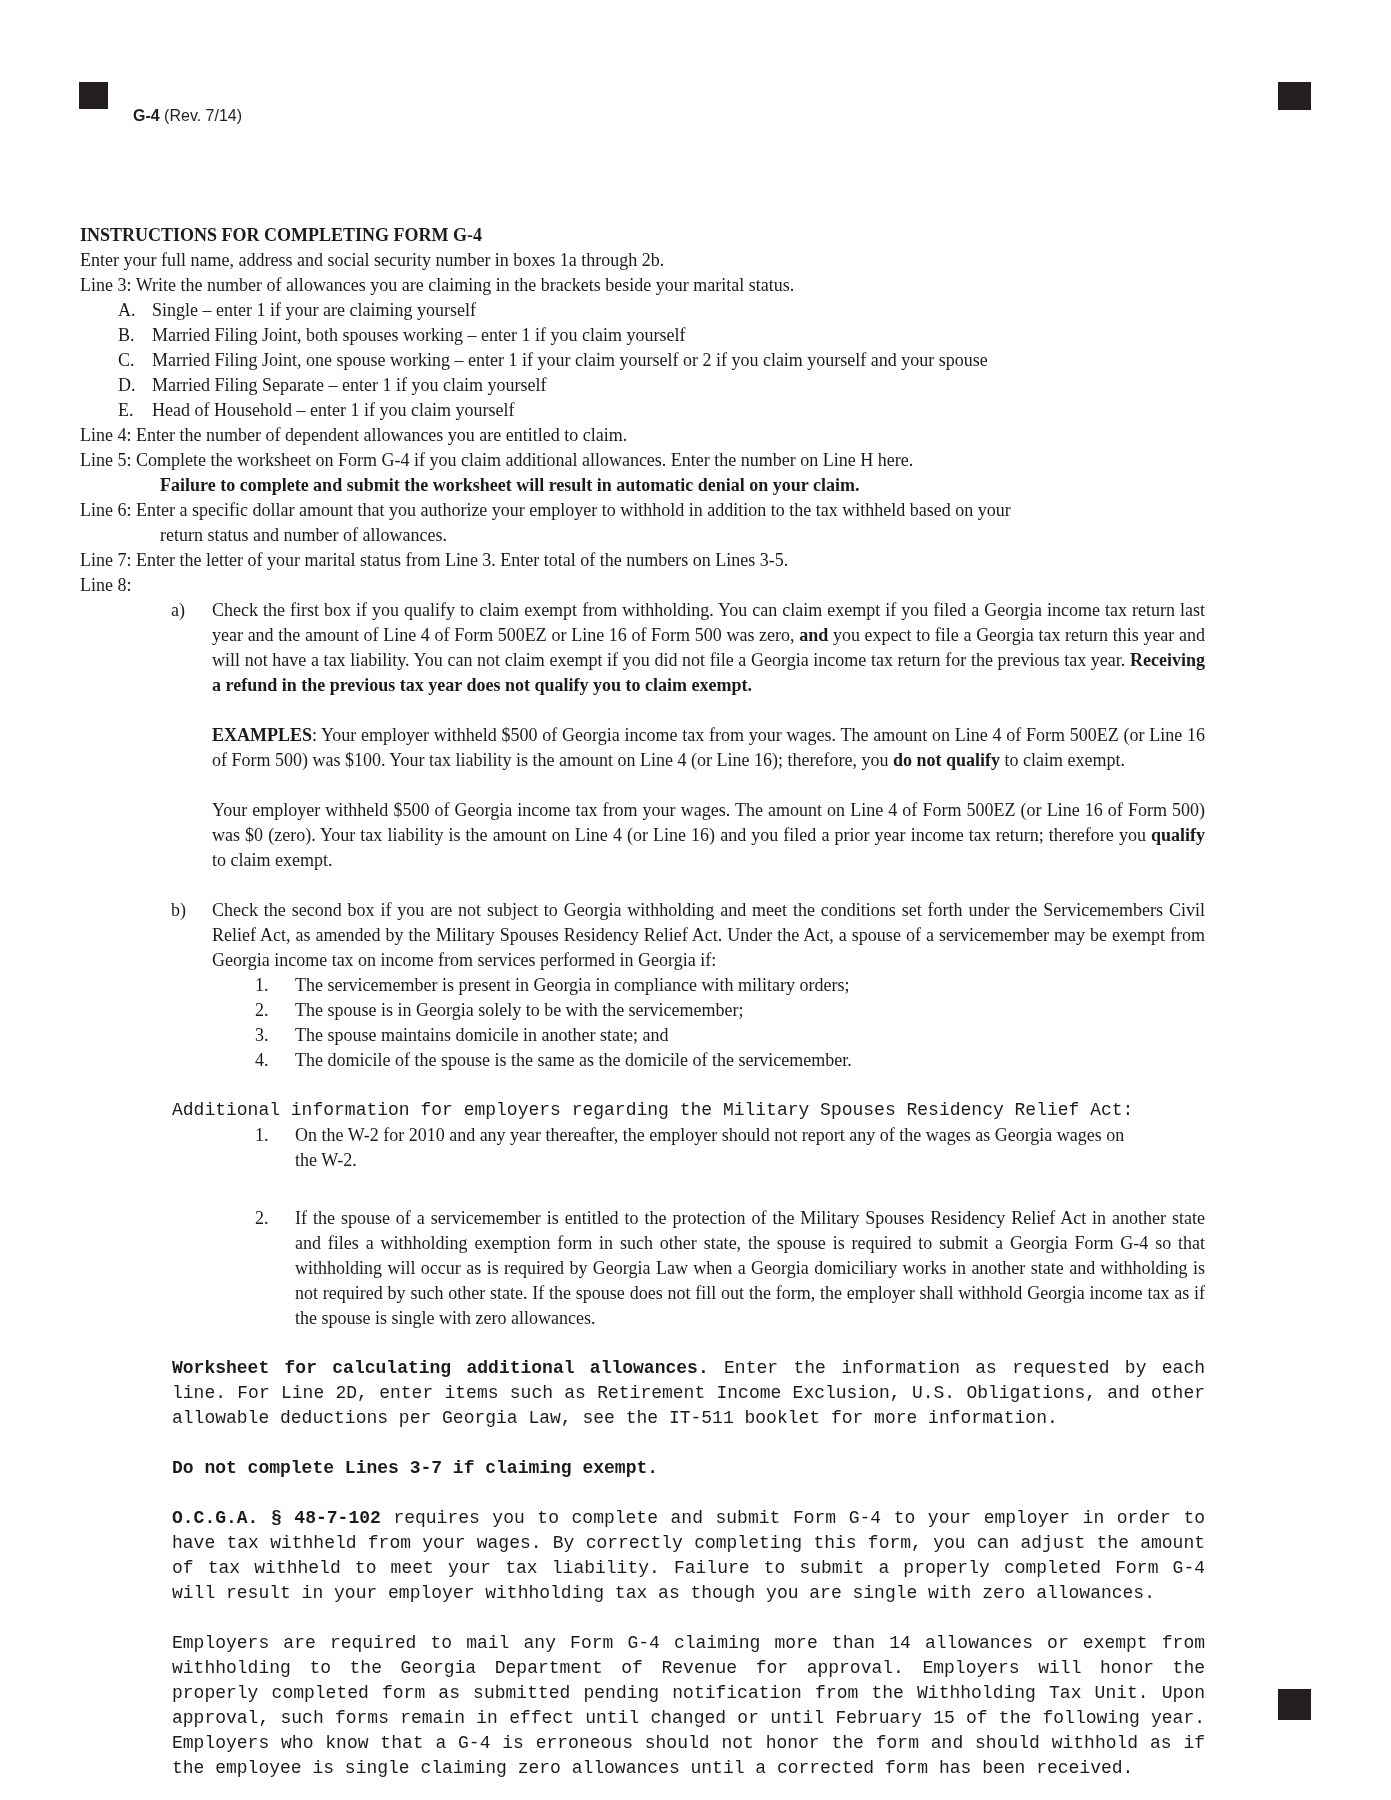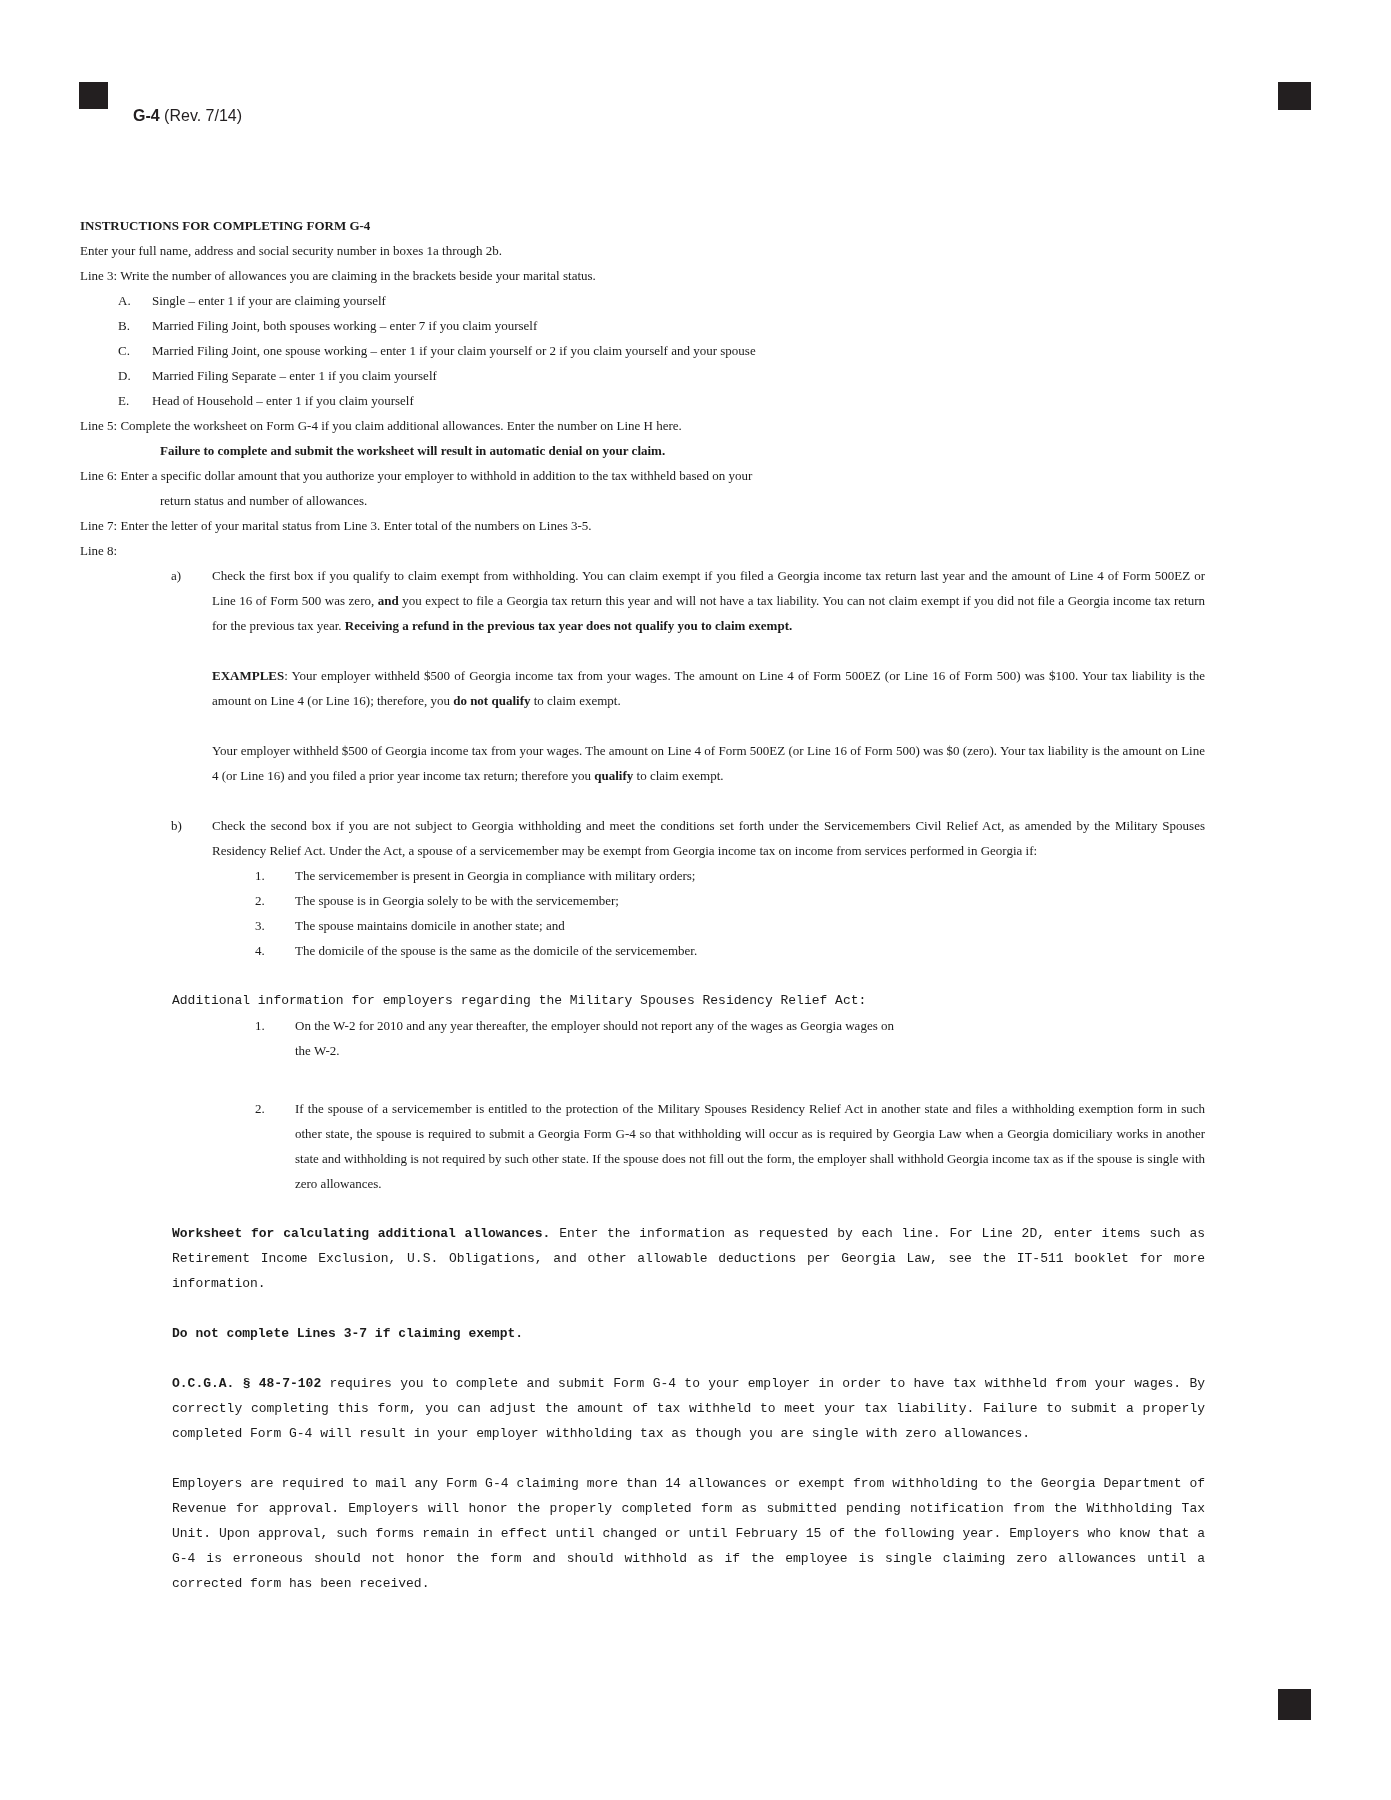--- a/index.html
+++ b/index.html
@@ -31,23 +31,23 @@
     font-family: "Liberation Sans", sans-serif;
     font-size: 16px;
     color: #231f20;
     white-space: nowrap;
   }
   .doc-header .code { font-weight: bold; }
 
   .content {
     position: absolute;
     left: 80px;
-    top: 213px;
+    top: 223px;
     width: 1125px;
-    font-size: 13px;
+    font-size: 18px;
     line-height: 25px;
   }
   .content div { margin: 0; }
 
   .b { font-weight: bold; }
   .title { font-weight: bold; }
 
   .mt { margin-top: 25px !important; }
 
   .option { position: relative; padding-left: 72px; }
@@ -87,35 +87,36 @@
     <div class="title">INSTRUCTIONS FOR COMPLETING FORM G-4</div>
     <div>Enter your full name, address and social security number in boxes 1a through 2b.</div>
     <div>Line 3: Write the number of allowances you are claiming in the brackets beside your marital status.</div>
 
     <div class="option">
       <span class="letter">A.</span>
       <span>Single – enter 1 if your are claiming yourself</span>
     </div>
     <div class="option">
       <span class="letter">B.</span>
-      <span>Married Filing Joint, both spouses working – enter 7 if you claim yourself</span>
+      <span>Married Filing Joint, both spouses working – enter 1 if you claim yourself</span>
     </div>
     <div class="option">
       <span class="letter">C.</span>
       <span>Married Filing Joint, one spouse working – enter 1 if your claim yourself or 2 if you claim yourself and your spouse</span>
     </div>
     <div class="option">
       <span class="letter">D.</span>
       <span>Married Filing Separate – enter 1 if you claim yourself</span>
     </div>
     <div class="option">
       <span class="letter">E.</span>
       <span>Head of Household – enter 1 if you claim yourself</span>
     </div>
 
+    <div>Line 4: Enter the number of dependent allowances you are entitled to claim.</div>
     <div>Line 5: Complete the worksheet on Form G-4 if you claim additional allowances.  Enter the number on Line H here.</div>
     <div class="indent80 b">Failure to complete and submit the worksheet will result in automatic denial on your claim.</div>
     <div>Line 6: Enter a specific dollar amount that you authorize your employer to withhold in addition to the tax withheld based on your</div>
     <div class="indent80">return status and number of allowances.</div>
     <div>Line 7: Enter the letter of your marital status from Line 3.  Enter total of the numbers on Lines 3-5.</div>
     <div>Line 8:</div>
 
     <div class="item">
       <span class="marker">a)</span>
       <div class="itext">

